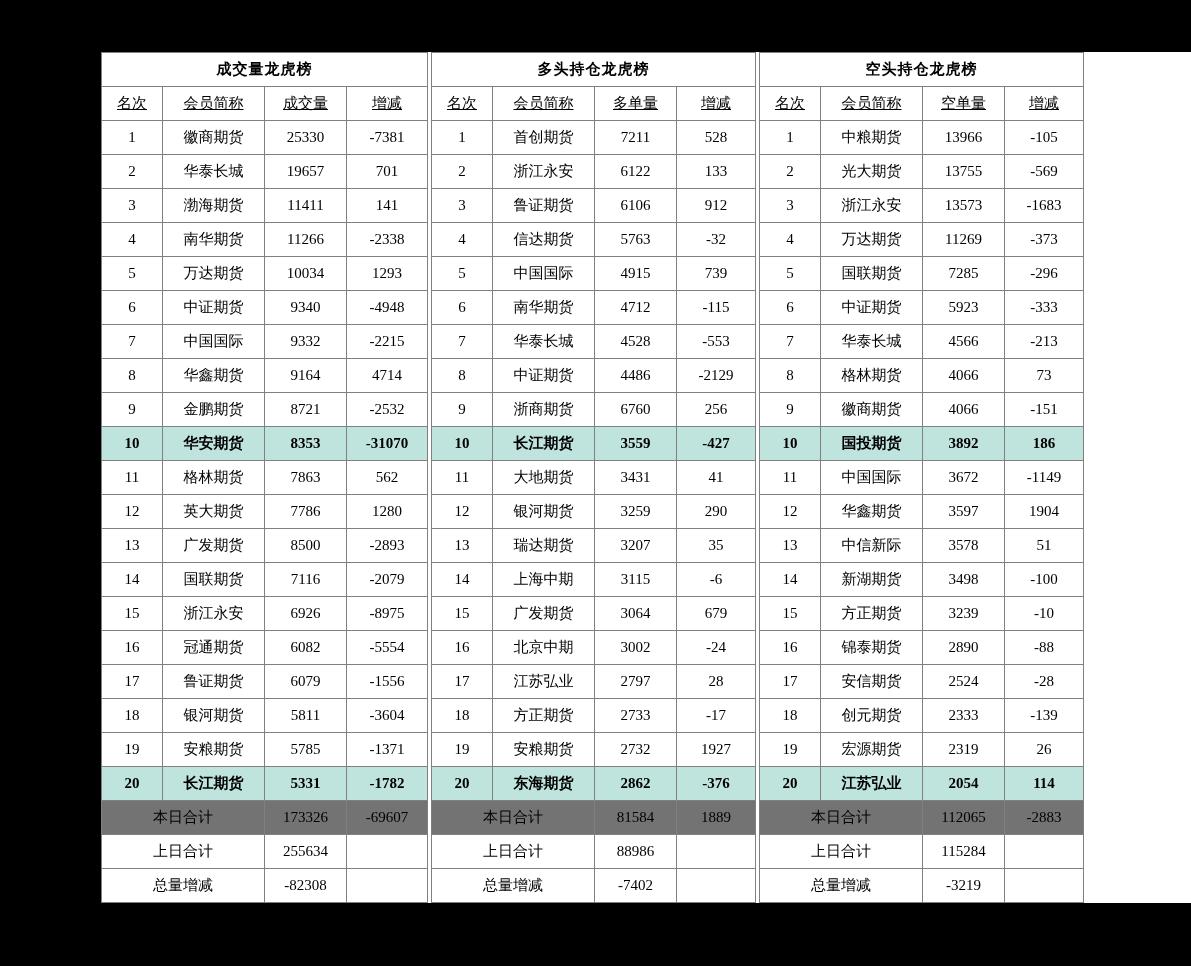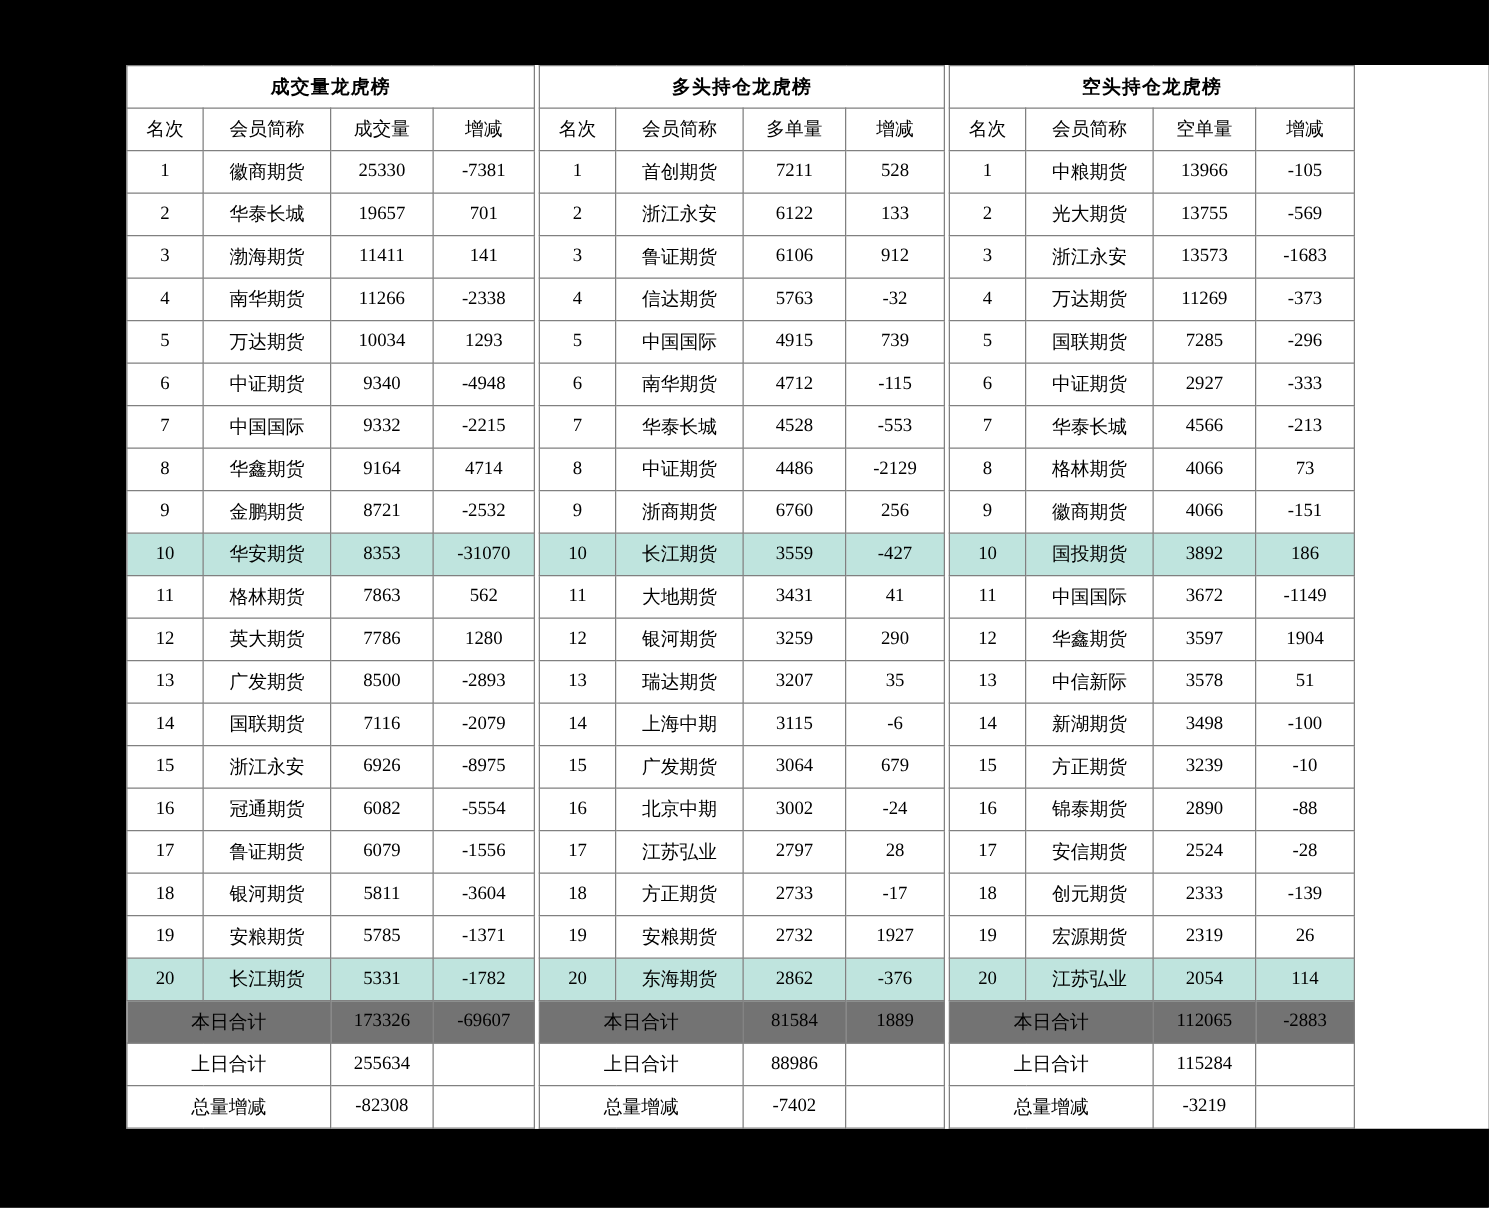--- a/index.html
+++ b/index.html
@@ -48,23 +48,25 @@
   td.title {
     font-weight: bold;
     font-size: 16.5px;
     letter-spacing: 1px;
     height: 36px;
   }
   td.colhead {
     background: #ffffdd;
     font-size: 15px;
     height: 30px;
+    text-decoration: underline;
   }
   tr.hl td {
     background: #bfe4de;
+    font-weight: bold;
   }
   tr.total td {
     background: #737373;
   }
   td.blank {
     border: none;
     background: #ffffff;
   }
   .gap {
     width: 3px;
@@ -430,21 +432,21 @@
             </tr>
             <tr>
               <td class="c-rank">5</td>
               <td class="c-name">国联期货</td>
               <td class="c-vol">7285</td>
               <td class="c-chg">-296</td>
             </tr>
             <tr>
               <td class="c-rank">6</td>
               <td class="c-name">中证期货</td>
-              <td class="c-vol">2927</td>
+              <td class="c-vol">5923</td>
               <td class="c-chg">-333</td>
             </tr>
             <tr>
               <td class="c-rank">7</td>
               <td class="c-name">华泰长城</td>
               <td class="c-vol">4566</td>
               <td class="c-chg">-213</td>
             </tr>
             <tr>
               <td class="c-rank">8</td>

